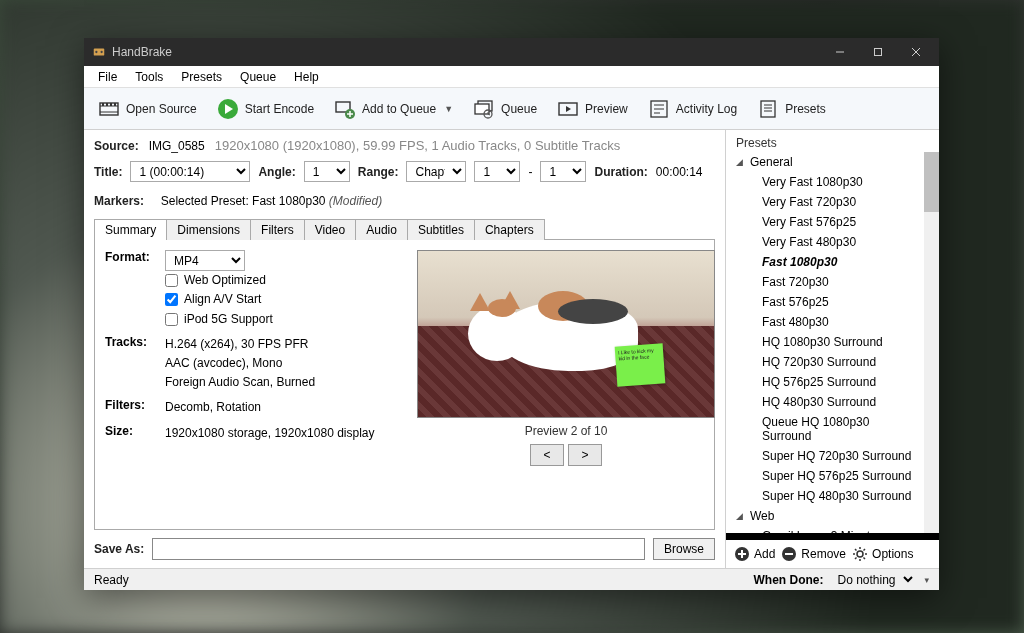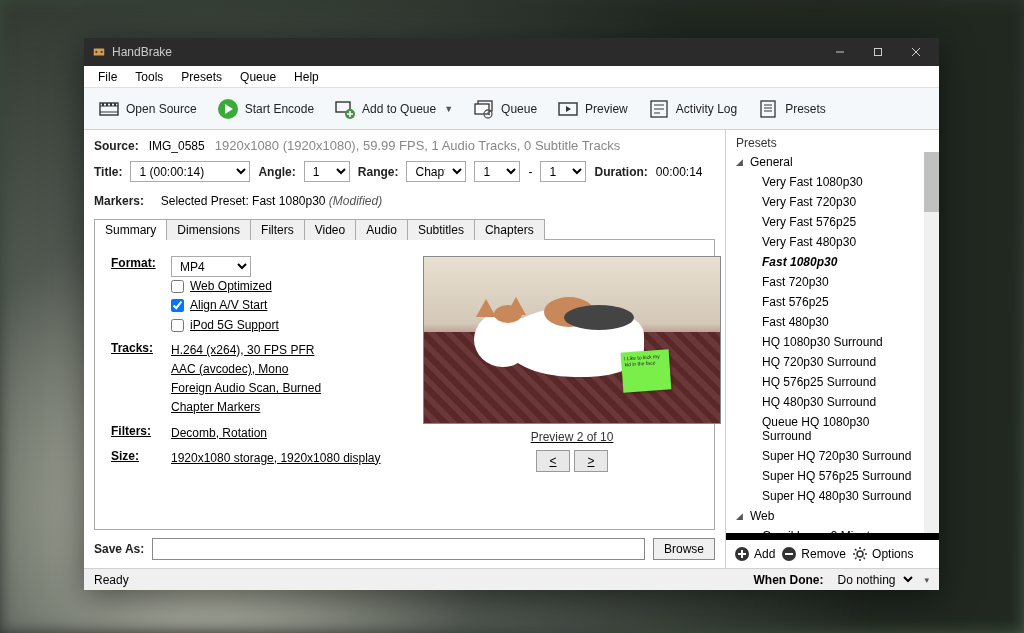--- a/index.html
+++ b/index.html
@@ -28,21 +28,21 @@
 select, input[type=text].inline { border: 1px solid #aaa; background: #fff; padding: 2px 4px; font-size: 12px; height: 21px; }
 select.title-sel { width: 120px; }
 select.small { width: 46px; }
 select.med { width: 60px; }
 .preset-line { margin: 4px 0 10px 0; font-size: 12px; }
 .preset-line .modified { font-style: italic; color: #555; }
 .tabs { display: flex; border-bottom: 1px solid #aaa; }
 .tab { border: 1px solid #aaa; border-bottom: none; padding: 3px 10px; background: #fff; margin-right: -1px; cursor: default; position: relative; top: 1px; font-size: 12px; }
 .tab.active { background: #fff; z-index: 2; }
 .tab:not(.active) { background: #f0f0f0; }
-.tab-body { border: 1px solid #aaa; border-top: none; padding: 16px; flex: 1; display: flex; gap: 32px; min-height: 0; text-decoration: underline; }
+.tab-body { border: 1px solid #aaa; border-top: none; padding: 10px; flex: 1; display: flex; gap: 32px; min-height: 0; }
 .summary-left { flex: 0 0 280px; }
 .summary-left .srow { display: flex; margin-bottom: 6px; align-items: flex-start; }
 .summary-left .flabel { width: 60px; font-weight: 600; font-size: 12px; }
 .summary-left .fval { flex: 1; font-size: 12px; line-height: 1.6; }
 .chk { display: flex; align-items: center; gap: 6px; font-size: 12px; line-height: 1.6; }
 .chk input { width: 13px; height: 13px; }
 .preview-pane { flex: 1; display: flex; flex-direction: column; align-items: center; }
 .preview-img { width: 298px; height: 168px; background: linear-gradient(180deg, #e8e0d0 0%, #d4c8b8 40%, #8a3a3a 60%, #5a2828 100%); border: 1px solid #888; position: relative; overflow: hidden; }
 .cat { position: absolute; left: 40px; top: 20px; width: 200px; height: 120px; }
 .cat-body { position: absolute; left: 40px; top: 30px; width: 140px; height: 70px; background: #fff; border-radius: 50% 40% 40% 50%; }
@@ -257,21 +257,20 @@
                   <span>iPod 5G Support</span>
                 </label>
             </div>
           </div>
           <div class="srow">
             <span class="flabel">Tracks:</span>
             <div class="fval">
               <div>H.264 (x264), 30 FPS PFR</div>
               <div>AAC (avcodec), Mono</div>
               <div>Foreign Audio Scan, Burned</div>
-              <div>Chapter Markers</div>
             </div>
           </div>
           <div class="srow">
             <span class="flabel">Filters:</span>
             <div class="fval">Decomb, Rotation</div>
           </div>
           <div class="srow">
             <span class="flabel">Size:</span>
             <div class="fval">1920x1080 storage, 1920x1080 display</div>
           </div>

